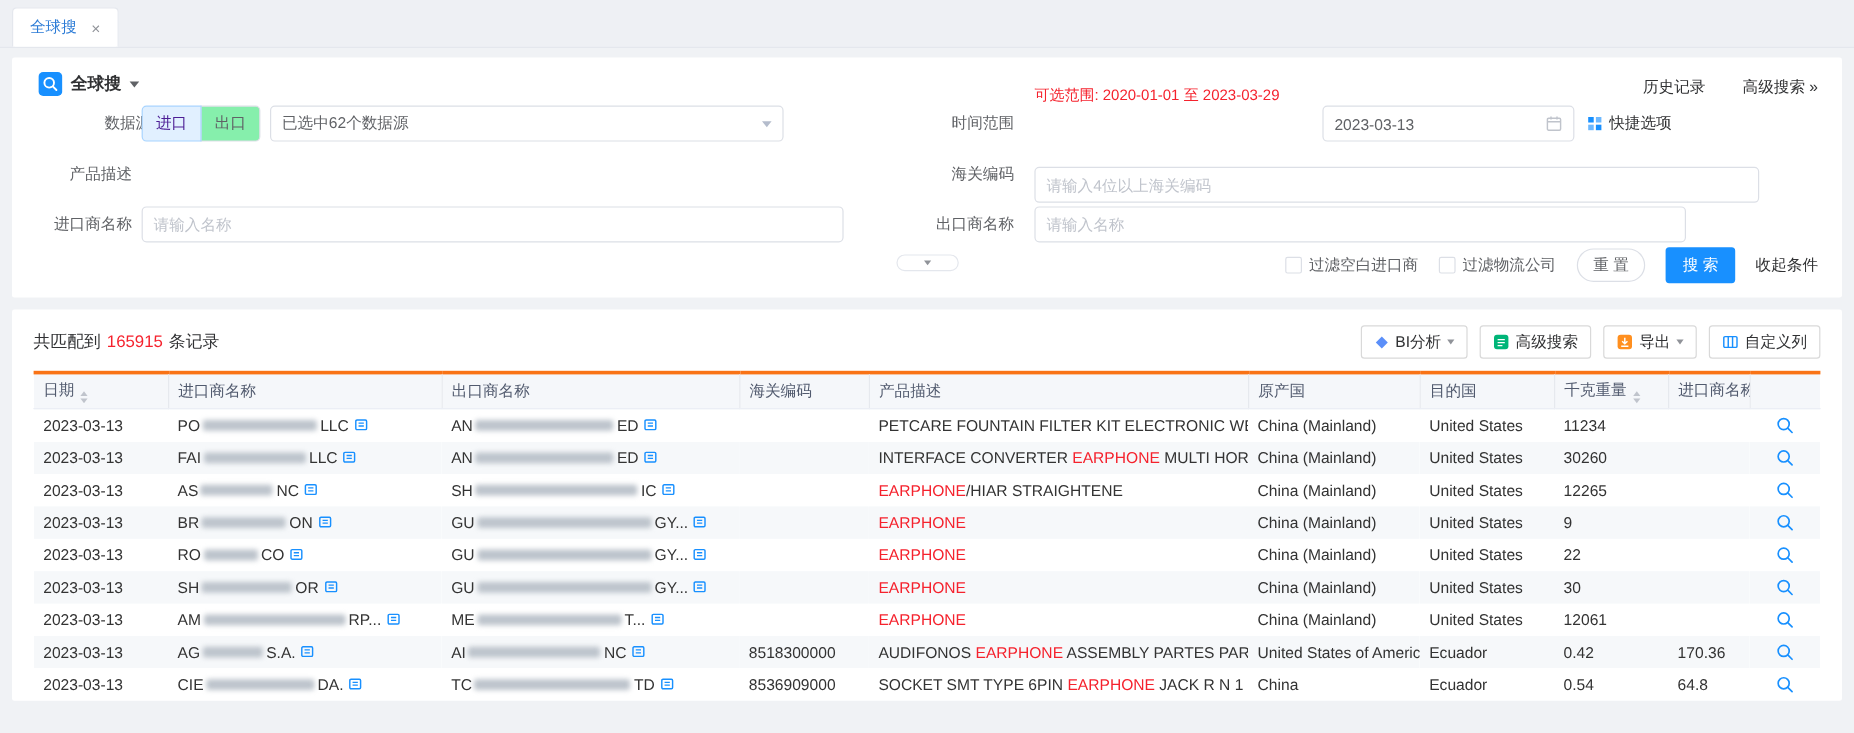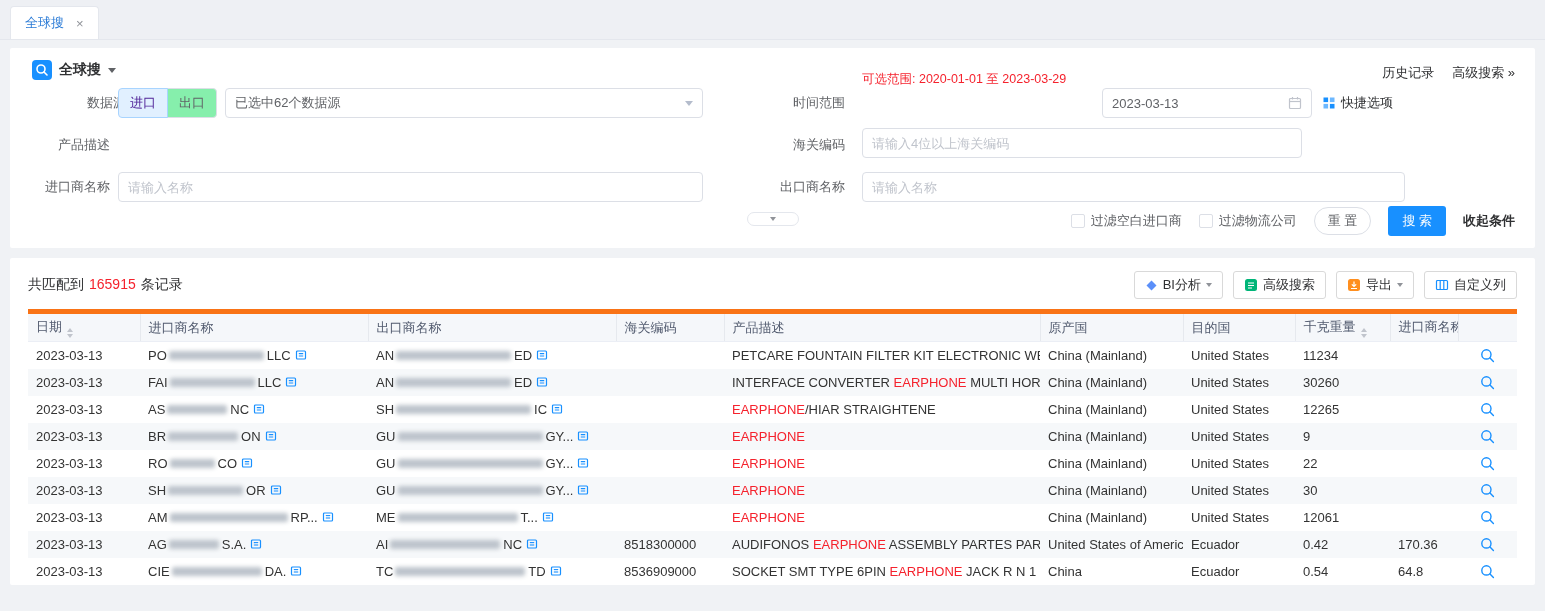--- a/index.html
+++ b/index.html
@@ -14,21 +14,21 @@
 
   
   .page { padding:8px 10px 0 10px; display:flex; flex-direction:column; gap:10px; }
   .panel { background:#fff; border-radius:2px; }
   .form-panel { position:relative; height:200px; padding:0 20px; }
 
   .app-block { position:absolute; left:22px; top:12px; display:flex; align-items:center; gap:7px; cursor:pointer; }
   .app-icon { display:inline-flex; }
   .app-title { font-size:14px; color:#303133; font-weight:bold; }
   .top-links { position:absolute; right:20px; top:16px; display:flex; gap:18px; }
-  .tlink { color:#303133; font-size:13px; cursor:pointer; }
+  .tlink { color:#303133; font-size:13px; cursor:pointer;margin-left:13px; }
   .range-hint { position:absolute; left:852px; top:23px; color:#f5222d; font-size:12.5px; }
 
   .flabel { position:absolute; height:30px; line-height:30px; text-align:right; color:#606266; font-size:13px; white-space:nowrap; }
 
   .segmented { position:absolute; display:flex; height:30px; }
   .seg { height:30px; padding:0 11px; border:1px solid #dcdfe6; background:#86efac; color:#606266; font-size:13px; font-family:inherit; cursor:pointer; }
   .seg:first-child { border-radius:4px 0 0 4px; }
   .seg:last-child { border-radius:0 4px 4px 0; margin-left:-1px; }
   .seg.active { background:#e1f0ff; color:#4c1d95; border-color:#a8d4ff; z-index:1; }
 
@@ -48,33 +48,33 @@
   .quick { position:absolute; left:1312px; top:46px; display:flex; align-items:center; gap:5px; color:#303133; cursor:pointer; }
   .qicon { display:inline-flex; }
 
   .collapse-pill { position:absolute; left:50%; transform:translateX(-50%); top:164px; width:52px; height:14px; border:1px solid #e4e7ed; border-radius:7px; background:#fff; display:flex; align-items:center; justify-content:center; cursor:pointer; }
 
   .bottom-right { position:absolute; right:20px; top:158px; height:30px; display:flex; align-items:center; gap:17px; }
   .chk { display:flex; align-items:center; gap:6px; color:#606266; cursor:pointer; }
   .chk .box { width:14px; height:14px; border:1px solid #dcdfe6; border-radius:2px; background:#fff; }
   .btn-reset { height:28px; padding:0 13px; border:1px solid #dcdfe6; border-radius:14px; background:#fff; color:#606266; font-size:13px; font-family:inherit; cursor:pointer; }
   .btn-search { height:30px; padding:0 14px; border:none; border-radius:3px; background:#1890ff; color:#fff; font-size:13px; font-family:inherit; cursor:pointer; }
-  .collapse-text { color:#303133; cursor:pointer;font-weight:bold; }
+  .collapse-text { color:#303133; cursor:pointer; }
 
   
   .results-panel { flex:1; height:353px; padding:12px 18px 0 18px; overflow:hidden; }
   .results-head { display:flex; justify-content:space-between; align-items:center; height:30px; }
   .summary { font-size:14px; color:#303133; }
   .summary .count { color:#f5222d; margin:0 5px; }
   .rtoolbar { display:flex; gap:10px; }
   .tbtn { height:28px; display:flex; align-items:center; gap:5px; padding:0 10px; border:1px solid #d9d9d9; border-radius:3px; background:#fff; color:#303133; font-size:13px; font-family:inherit; cursor:pointer; }
   .ticon { display:inline-flex; }
 
   table { border-collapse:collapse; table-layout:fixed; width:1489px; margin-top:9px; font-size:13px; }
-  thead th { background:#f5f7fa; height:30px; font-weight:normal; color:#515a6e; text-align:left; padding:0 8px; border-right:1px solid #e6e9ee; border-top:5px solid #f97316; border-bottom:1px solid #ebeef5; white-space:nowrap; overflow:hidden; }
+  thead th { background:#f5f7fa; height:30px; font-weight:normal; color:#515a6e; text-align:left; padding:0 8px; border-right:1px solid #e6e9ee; border-top:3px solid #f97316; border-bottom:1px solid #ebeef5; white-space:nowrap; overflow:hidden; }
   thead th:last-child { border-right:none; }
   .sorter { display:inline-flex; flex-direction:column; gap:2px; margin-left:5px; vertical-align:-1px; cursor:pointer; }
   .s-up { width:0; height:0; border-left:3.5px solid transparent; border-right:3.5px solid transparent; border-bottom:4px solid #c0c4cc; }
   .s-down { width:0; height:0; border-left:3.5px solid transparent; border-right:3.5px solid transparent; border-top:4px solid #c0c4cc; }
   tbody td { height:27px; padding:0 8px; white-space:nowrap; overflow:hidden; color:#333; }
   tbody tr:nth-child(even) { background:#f6f8fa; }
   .hl { color:#f5222d; }
   .mask { display:inline-block; height:9px; border-radius:2px; background:#bdc4cc; filter:blur(2px); vertical-align:middle; margin:0 3px 2px 2px; }
   .cicon { display:inline-flex; margin-left:4px; vertical-align:-1px; cursor:pointer; }
   .action-cell { text-align:center; }
@@ -113,21 +113,21 @@
         <span class="tlink">高级搜索 »</span>
       </div>
 
       <div class="range-hint">可选范围: 2020-01-01 至 2023-03-29</div>
 
       <span class="flabel" style="left:36px;top:40px;width:80px">数据源</span>
       <div class="segmented" style="left:108px;top:40px">
         <button class="seg active">进口</button>
         <button class="seg">出口</button>
       </div>
-      <div class="field select" style="left:215px;top:40px;width:478px">
+      <div class="field select" style="left:215px;top:40px;width:428px">
         <span class="sel-text">已选中62个数据源</span>
         <span class="tri-down"></span>
       </div>
 
       <span class="flabel" style="left:740px;top:40px;width:95px">时间范围</span>
       <div class="field" style="left:1092px;top:40px;width:210px">
         <input value="2023-03-13" style="">
         <span class="cal">
           <svg width="14" height="14" viewBox="0 0 14 14">
               <rect x="1.5" y="2.5" width="11" height="10" rx="1" fill="none" stroke="#c0c4cc" stroke-width="1.2"></rect>
@@ -144,21 +144,21 @@
               <rect x="7.9" y="1.5" width="4.6" height="4.6" fill="#6db8ff"></rect>
               <rect x="1.5" y="7.9" width="4.6" height="4.6" fill="#6db8ff"></rect>
               <rect x="7.9" y="7.9" width="4.6" height="4.6" fill="#1890ff"></rect>
             </svg>
         </span>
         <span>快捷选项</span>
       </div>
 
       <span class="flabel" style="left:20px;top:82px;width:80px">产品描述</span>
       <span class="flabel" style="left:740px;top:82px;width:95px">海关编码</span>
-      <div class="field" style="left:852px;top:80px;width:440px">
+      <div class="field" style="left:852px;top:91px;width:604px">
         <input placeholder="请输入4位以上海关编码" style="">
       </div>
 
       <span class="flabel" style="left:20px;top:124px;width:80px">进口商名称</span>
       <div class="field" style="left:108px;top:124px;width:585px">
         <input placeholder="请输入名称" style="">
       </div>
       <span class="flabel" style="left:740px;top:124px;width:95px">出口商名称</span>
       <div class="field" style="left:852px;top:124px;width:543px">
         <input placeholder="请输入名称" style="">

